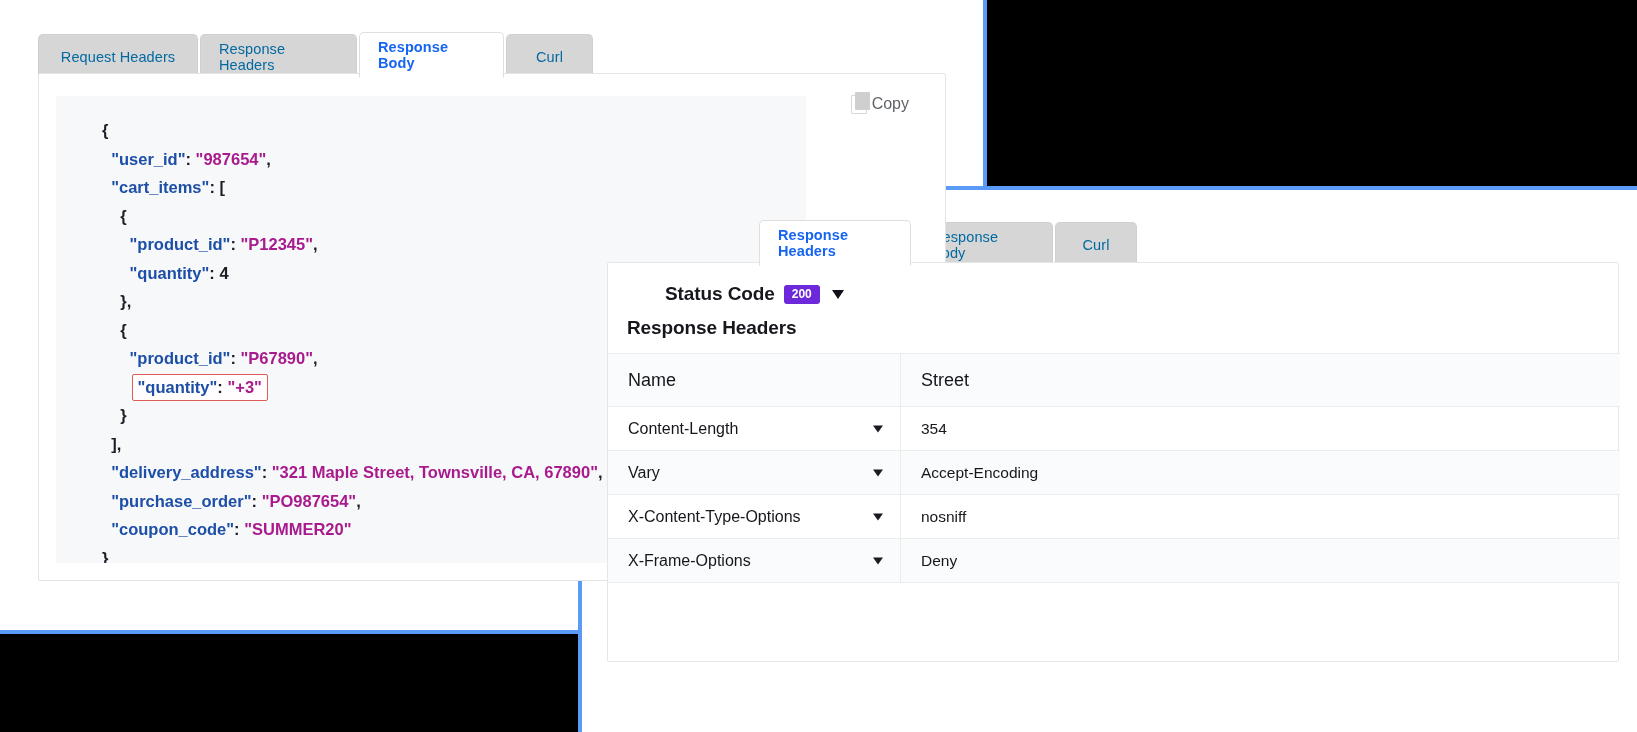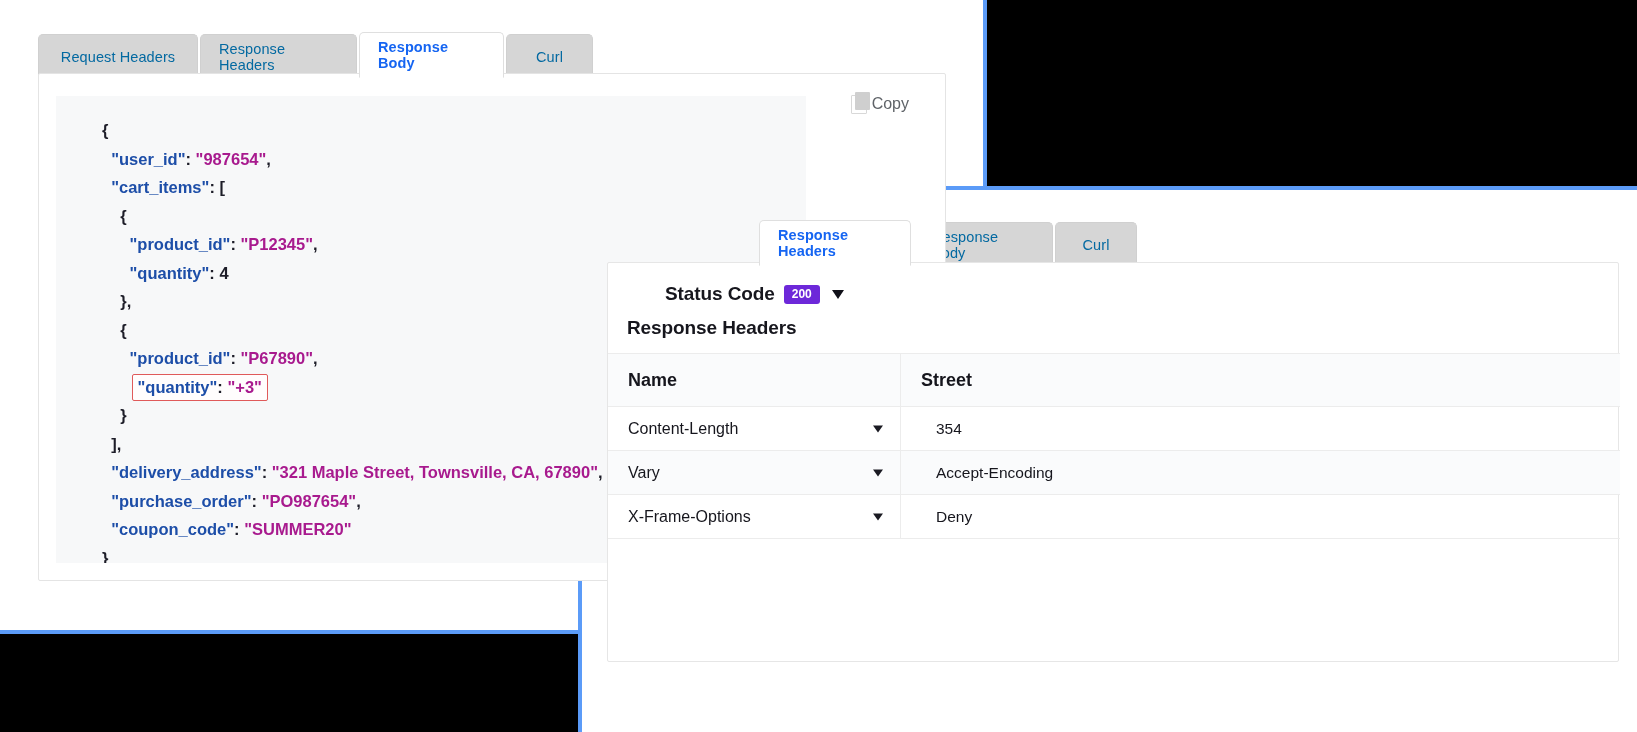--- a/index.html
+++ b/index.html
@@ -238,39 +238,39 @@
     vertical-align: middle;
     border: 1px solid #ececec;
     border-left: none;
     border-right: none;
     padding: 0;
   }
   #headers-table th {
     background: #fafbfc;
     height: 52px;
     font-size: 18px;
-    font-weight: 700;
+    font-weight: 400;
     color: #16161d;
     padding-left: 20px;
     border-top: 1px solid #ececec;
   }
   #headers-table th.col-name { width: 272px; border-right: 1px solid #ececec; }
   #headers-table td.cell-name {
     height: 43px;
     font-size: 16px;
     color: #16161d;
     padding-left: 20px;
     border-right: 1px solid #ececec;
     position: relative;
   }
   #headers-table td.cell-value {
     height: 43px;
     font-size: 15.5px;
     color: #16161d;
-    padding-left: 35px;
+    padding-left: 20px;
   }
   #headers-table tbody tr:nth-child(even) td { background: #fafbfc; }
   .row-caret {
     position: absolute;
     right: 17px;
     top: 50%;
     transform: translateY(-50%);
     width: 0; height: 0;
     border-left: 5px solid transparent;
     border-right: 5px solid transparent;
@@ -370,20 +370,24 @@
         <tbody id="headers-tbody">
             <tr>
               <td class="cell-name"><span>Content-Length</span><span class="row-caret"></span></td>
               <td class="cell-value">354</td>
             </tr>
             <tr>
               <td class="cell-name"><span>Vary</span><span class="row-caret"></span></td>
               <td class="cell-value">Accept-Encoding</td>
             </tr>
             <tr>
+              <td class="cell-name"><span>X-Content-Type-Options</span><span class="row-caret"></span></td>
+              <td class="cell-value">nosniff</td>
+            </tr>
+            <tr>
               <td class="cell-name"><span>X-Frame-Options</span><span class="row-caret"></span></td>
               <td class="cell-value">Deny</td>
             </tr>
           </tbody>
       </table>
 
     </div>
   </div>
 </div>
 

